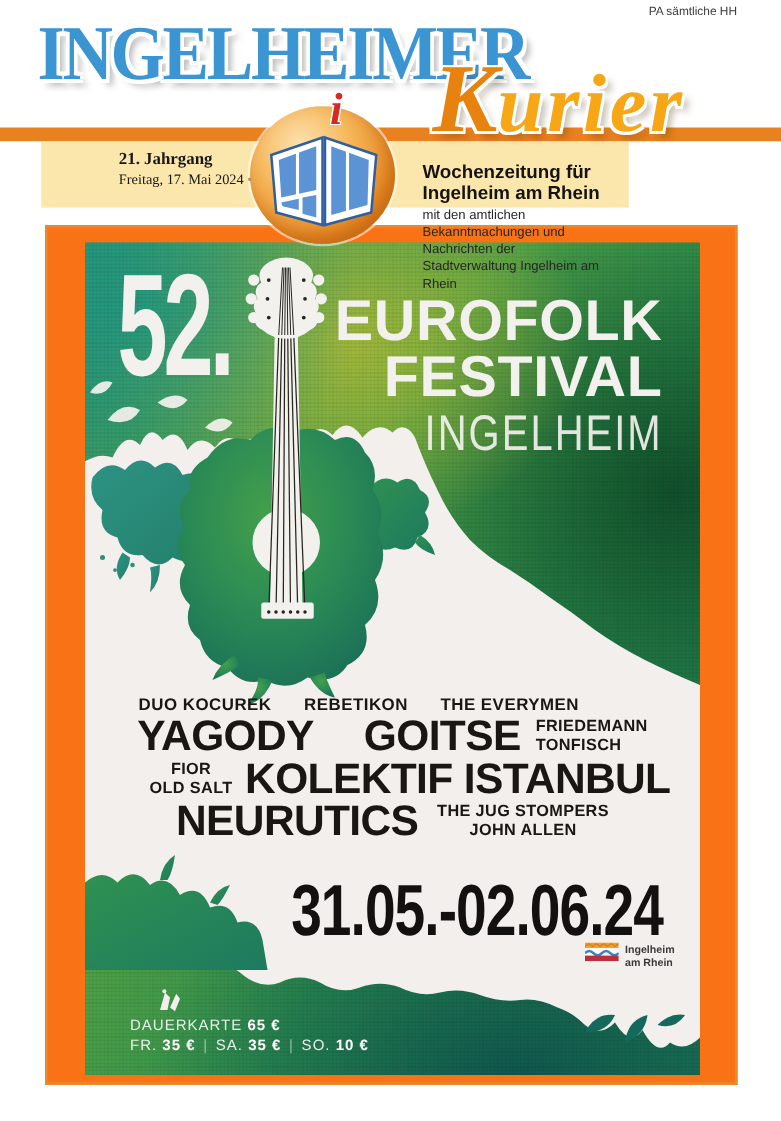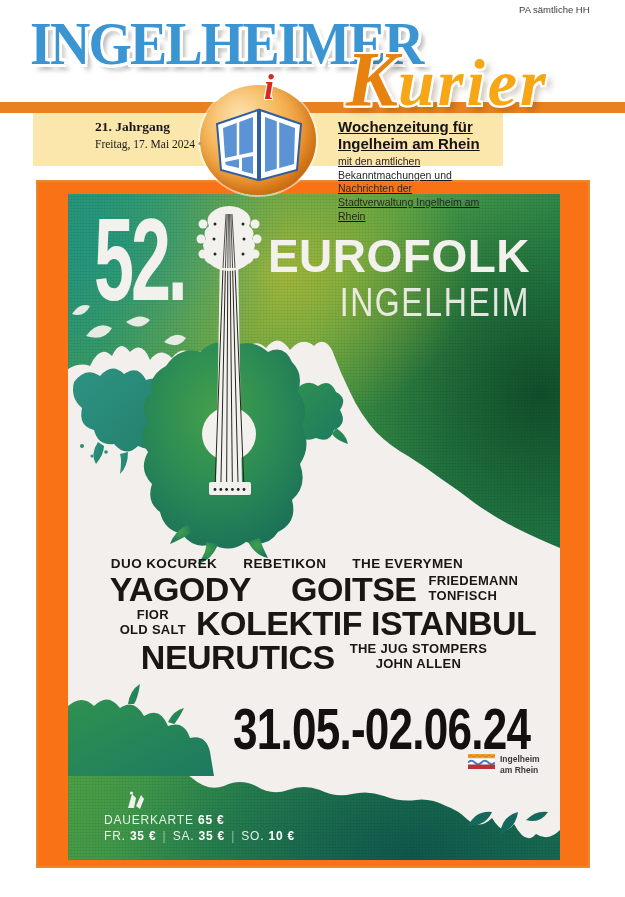--- a/index.html
+++ b/index.html
@@ -15,21 +15,21 @@
     text-shadow:-3px -3px 0 #fff, 3px -3px 0 #fff, -3px 3px 0 #fff, 3px 3px 0 #fff,
                 0 -3px 0 #fff, 0 3px 0 #fff, -3px 0 0 #fff, 3px 0 0 #fff,
                 6px 6px 5px rgba(60,60,60,0.35); }
 
   .orange-bar { position:absolute; top:102px; left:0; width:625px; height:11px; background:#e8811f; z-index:1; }
 
   .band { position:absolute; top:113px; left:33px; width:470px; height:53px; background:#fbe6ac; z-index:1; }
   .band-left { position:absolute; left:62px; top:6px; font-family:"Liberation Serif", serif; color:#181818; }
   .volume { font-weight:bold; font-size:13.5px; }
   .issue  { font-size:11.5px; margin-top:3px; }
-  .band-right { position:absolute; left:305px; top:5px; color:#141414;text-decoration:underline; }
+  .band-right { position:absolute; left:305px; top:16px; color:#141414; }
   .tagline-bold  { font-weight:bold; font-size:15px; }
   .tagline-small { font-size:10.5px; line-height:1.3; margin-top:3px; color:#272727; }
 
   .title-script { position:absolute; top:40px; left:346px; z-index:4; white-space:nowrap;
     font-family:"Liberation Serif", serif; font-style:italic; font-weight:bold; line-height:1;
     text-shadow:-2px -2px 0 #fff, 2px -2px 0 #fff, -2px 2px 0 #fff, 2px 2px 0 #fff,
                 0 -2px 0 #fff, 0 2px 0 #fff, -2px 0 0 #fff, 2px 0 0 #fff,
                 5px 5px 6px rgba(80,50,0,0.3); }
   .title-script .k    { font-size:78px; color:#e8820e; }
   .title-script .rest { font-size:66px; color:#f7a715; letter-spacing:3px; }
@@ -275,20 +275,21 @@
               <circle cx="176" cy="45" r="1.5"></circle>
               <circle cx="175" cy="60" r="1.5"></circle>
           </g>
         </g>
       </svg>
 
       <div class="edition">52.</div>
 
       <div class="titles">
         <div class="t1">EUROFOLK</div>
+        <div class="t2">FESTIVAL</div>
         <div class="t3">INGELHEIM</div>
       </div>
 
       <div class="lineup">
         <div class="row-sm row1">
           <span>DUO KOCUREK</span>
           <span>REBETIKON</span>
           <span>THE EVERYMEN</span>
         </div>
         <div class="row-big">

